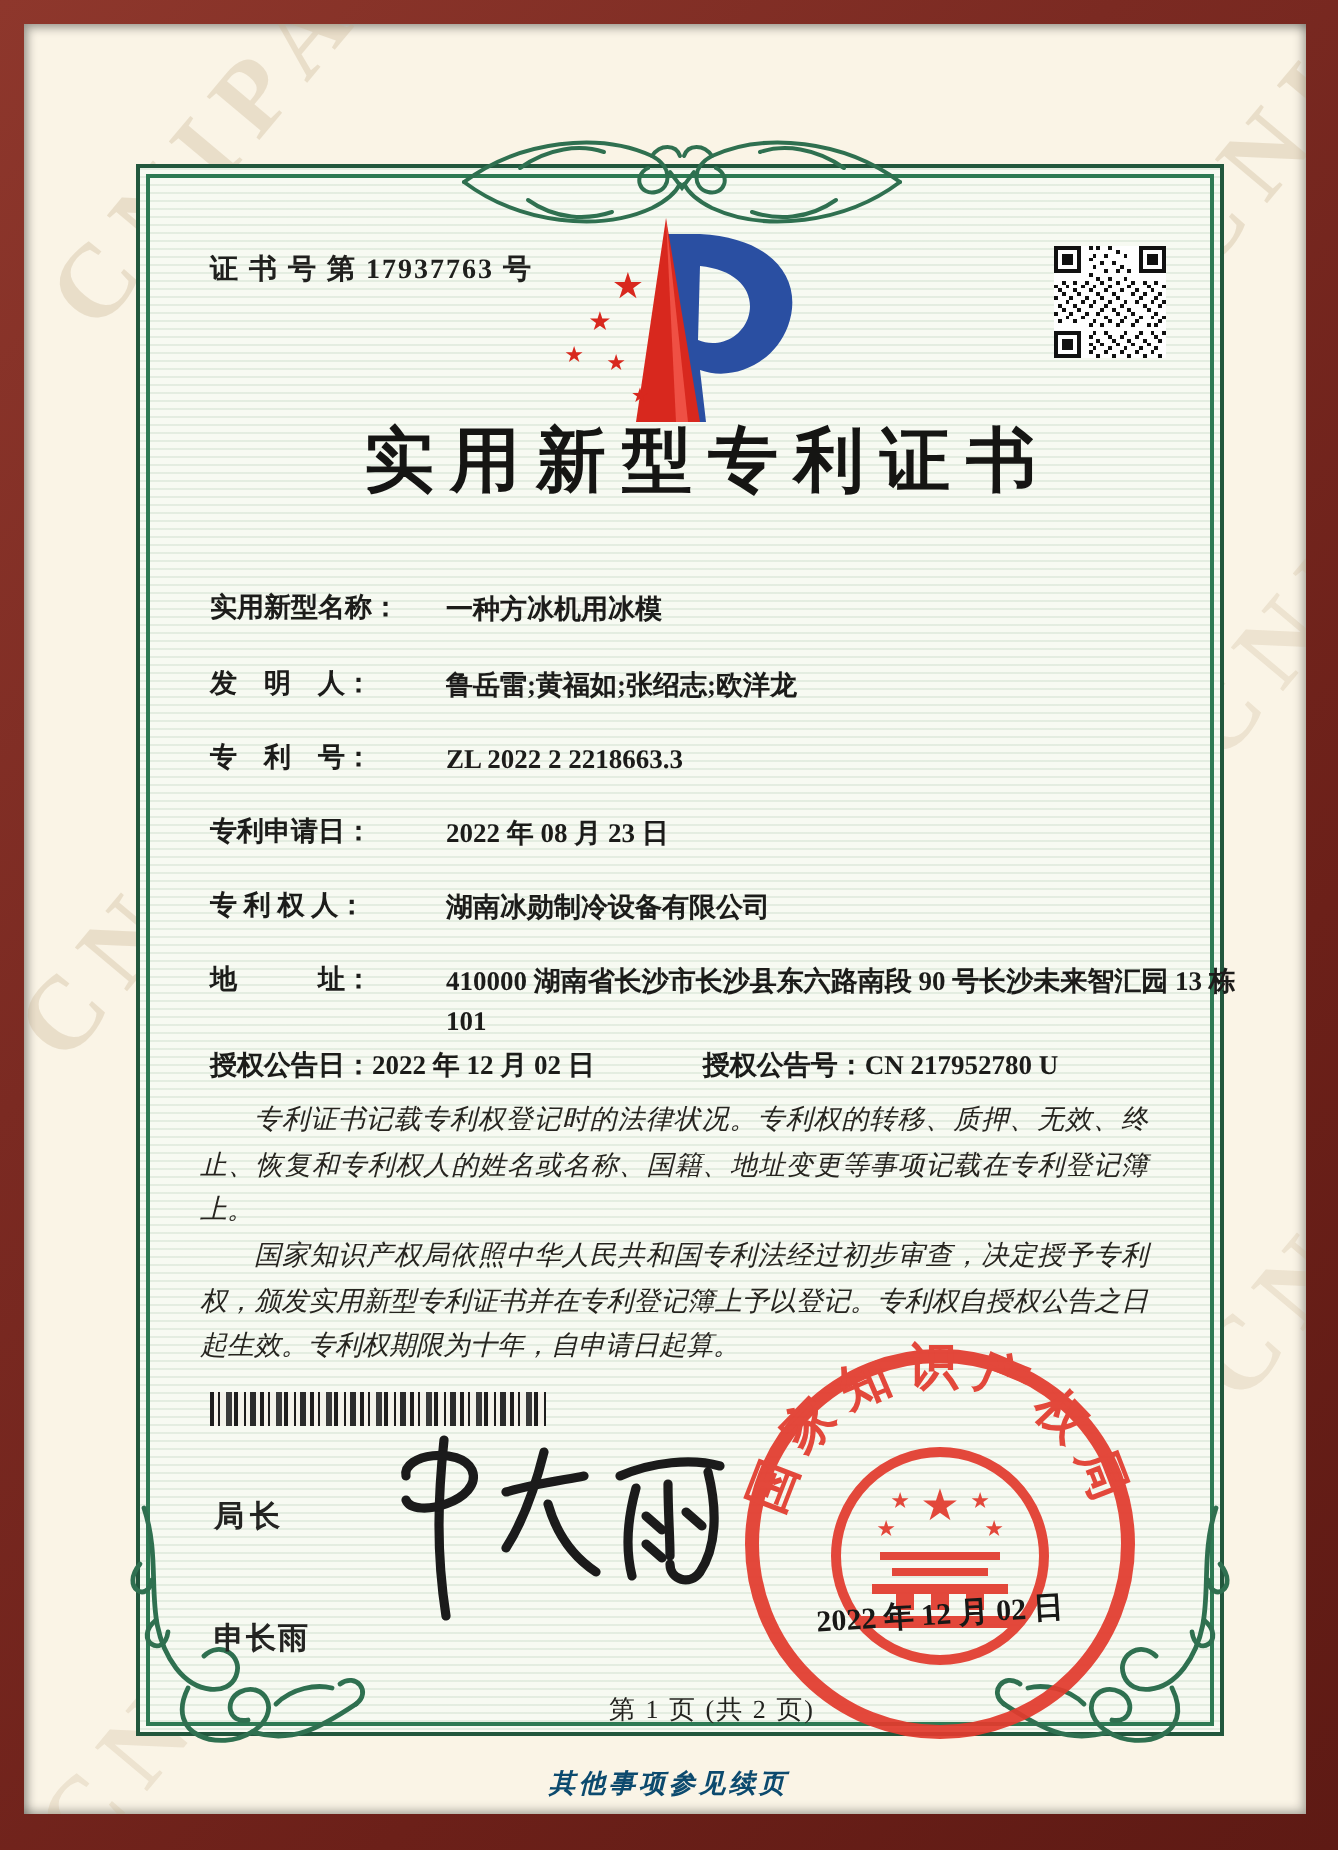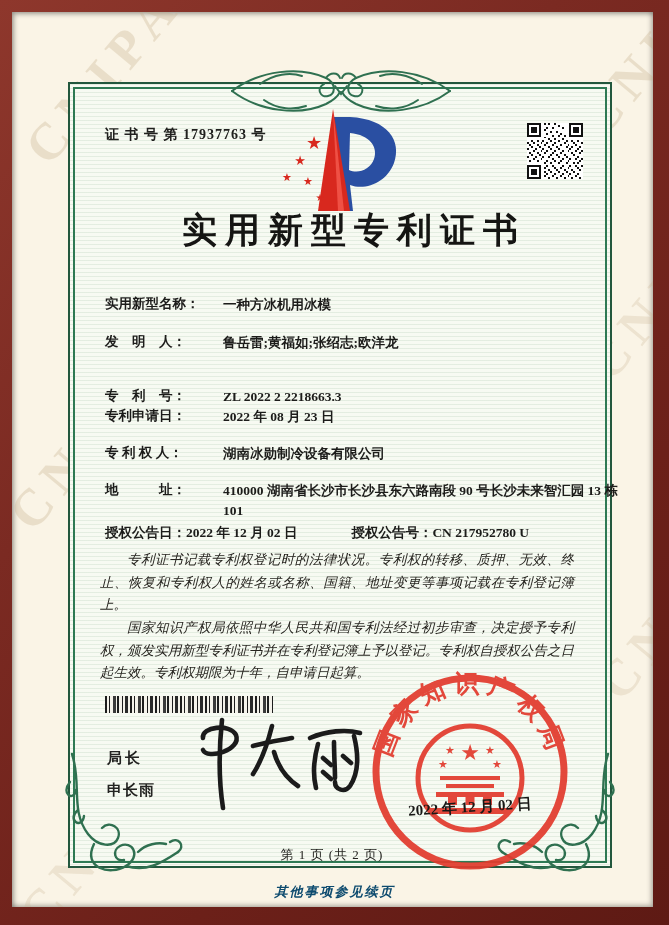--- a/index.html
+++ b/index.html
@@ -56,29 +56,29 @@
     background:repeating-linear-gradient(90deg,
       #1d1d1d 0 2px, #f4f2ea 2px 4px,
       #1d1d1d 4px 5px, #f4f2ea 5px 8px,
       #3a3a3a 8px 11px, #f4f2ea 11px 12px,
       #1d1d1d 12px 14px, #f4f2ea 14px 17px,
       #1d1d1d 17px 18px, #f4f2ea 18px 20px,
       #2a2a2a 20px 23px, #f4f2ea 23px 25px);
   }
   .sig-label{position:absolute;left:95px;font-size:15px;font-weight:bold;color:#242422;font-family:"Liberation Sans",sans-serif;letter-spacing:3px;}
   .sig-label.t1{top:737px;}
-  .sig-label.t2{top:769px;letter-spacing:1px;text-align:center;}
+  .sig-label.t2{top:798px;letter-spacing:1px;text-align:center;}
   .signature{position:absolute;left:178px;top:700px;width:182px;height:102px;}
   .seal{position:absolute;left:356px;top:658px;width:204px;height:204px;opacity:.93;}
   .seal-date{
     position:absolute;left:366px;top:786px;width:184px;text-align:center;
     font-size:15px;font-weight:bold;color:#181816;transform:rotate(-3.5deg);
     white-space:pre;z-index:5;
   }
-  .page-info{position:absolute;left:48px;top:834px;width:544px;text-align:center;font-size:13px;color:#23231f;letter-spacing:1px;}
+  .page-info{position:absolute;left:72px;top:834px;width:544px;text-align:center;font-size:13px;color:#23231f;letter-spacing:1px;}
   .footer-note{position:absolute;left:0;top:871px;width:645px;text-align:center;font-size:13px;font-weight:bold;color:#0c4a6e;font-style:italic;letter-spacing:2px;}
 </style>
 </head>
 <body>
 
 <div class="page">
   <div class="inner">
 
     <div class="wm" style="left:-14px;top:34px;">CNIPA</div>
     <div class="wm" style="left:-30px;top:400px;">CNIPA</div>
@@ -178,21 +178,21 @@
       <div class="title">实用新型专利证书</div>
 
       <div class="row" style="top:283px;">
         <span class="lbl">实用新型名称：</span>
         <span class="val">一种方冰机用冰模</span>
       </div>
       <div class="row" style="top:321px;justify-content:space-between;">
         <span class="lbl">发　明　人：</span>
         <span class="val">鲁岳雷;黄福如;张绍志;欧洋龙</span>
       </div>
-      <div class="row" style="top:375px;font-family:Liberation Serif, serif;">
+      <div class="row" style="top:358px;font-family:Liberation Serif, serif;">
         <span class="lbl">专　利　号：</span>
         <span class="val">ZL 2022 2 2218663.3</span>
       </div>
       <div class="row" style="top:395px;">
         <span class="lbl">专利申请日：</span>
         <span class="val">2022 年 08 月 23 日</span>
       </div>
       <div class="row" style="top:432px;">
         <span class="lbl">专 利 权 人：</span>
         <span class="val">湖南冰勋制冷设备有限公司</span>

